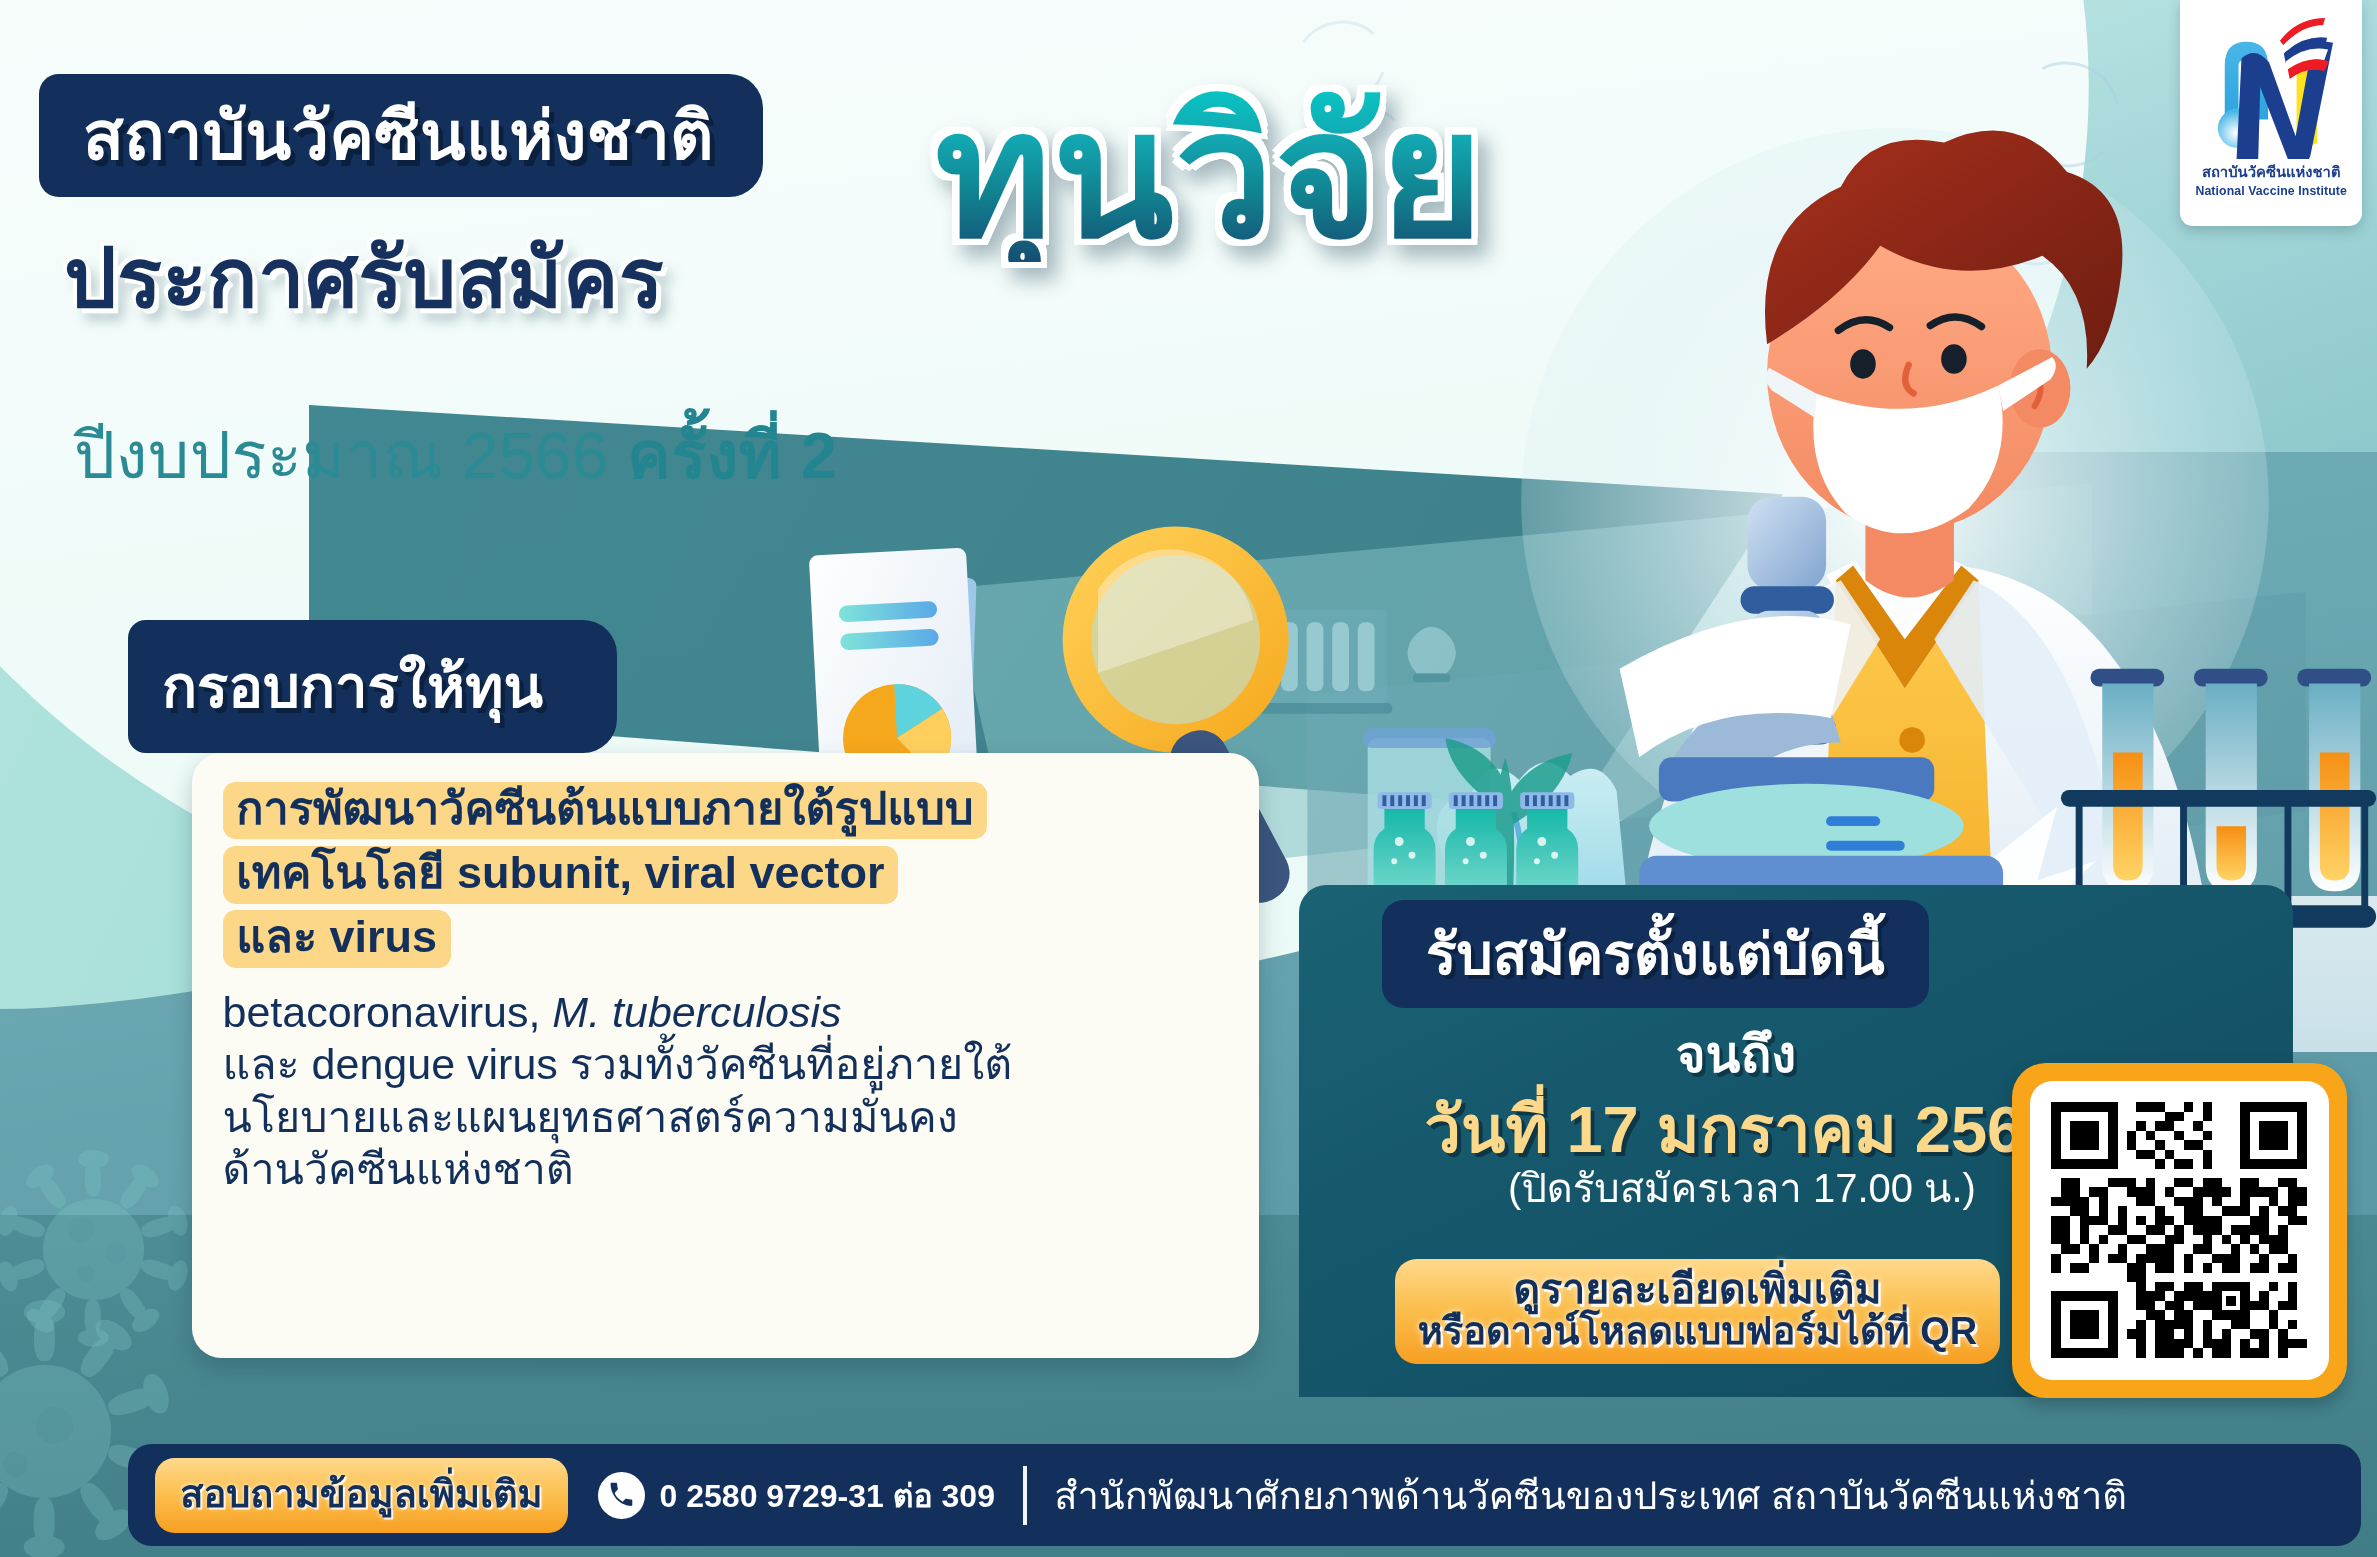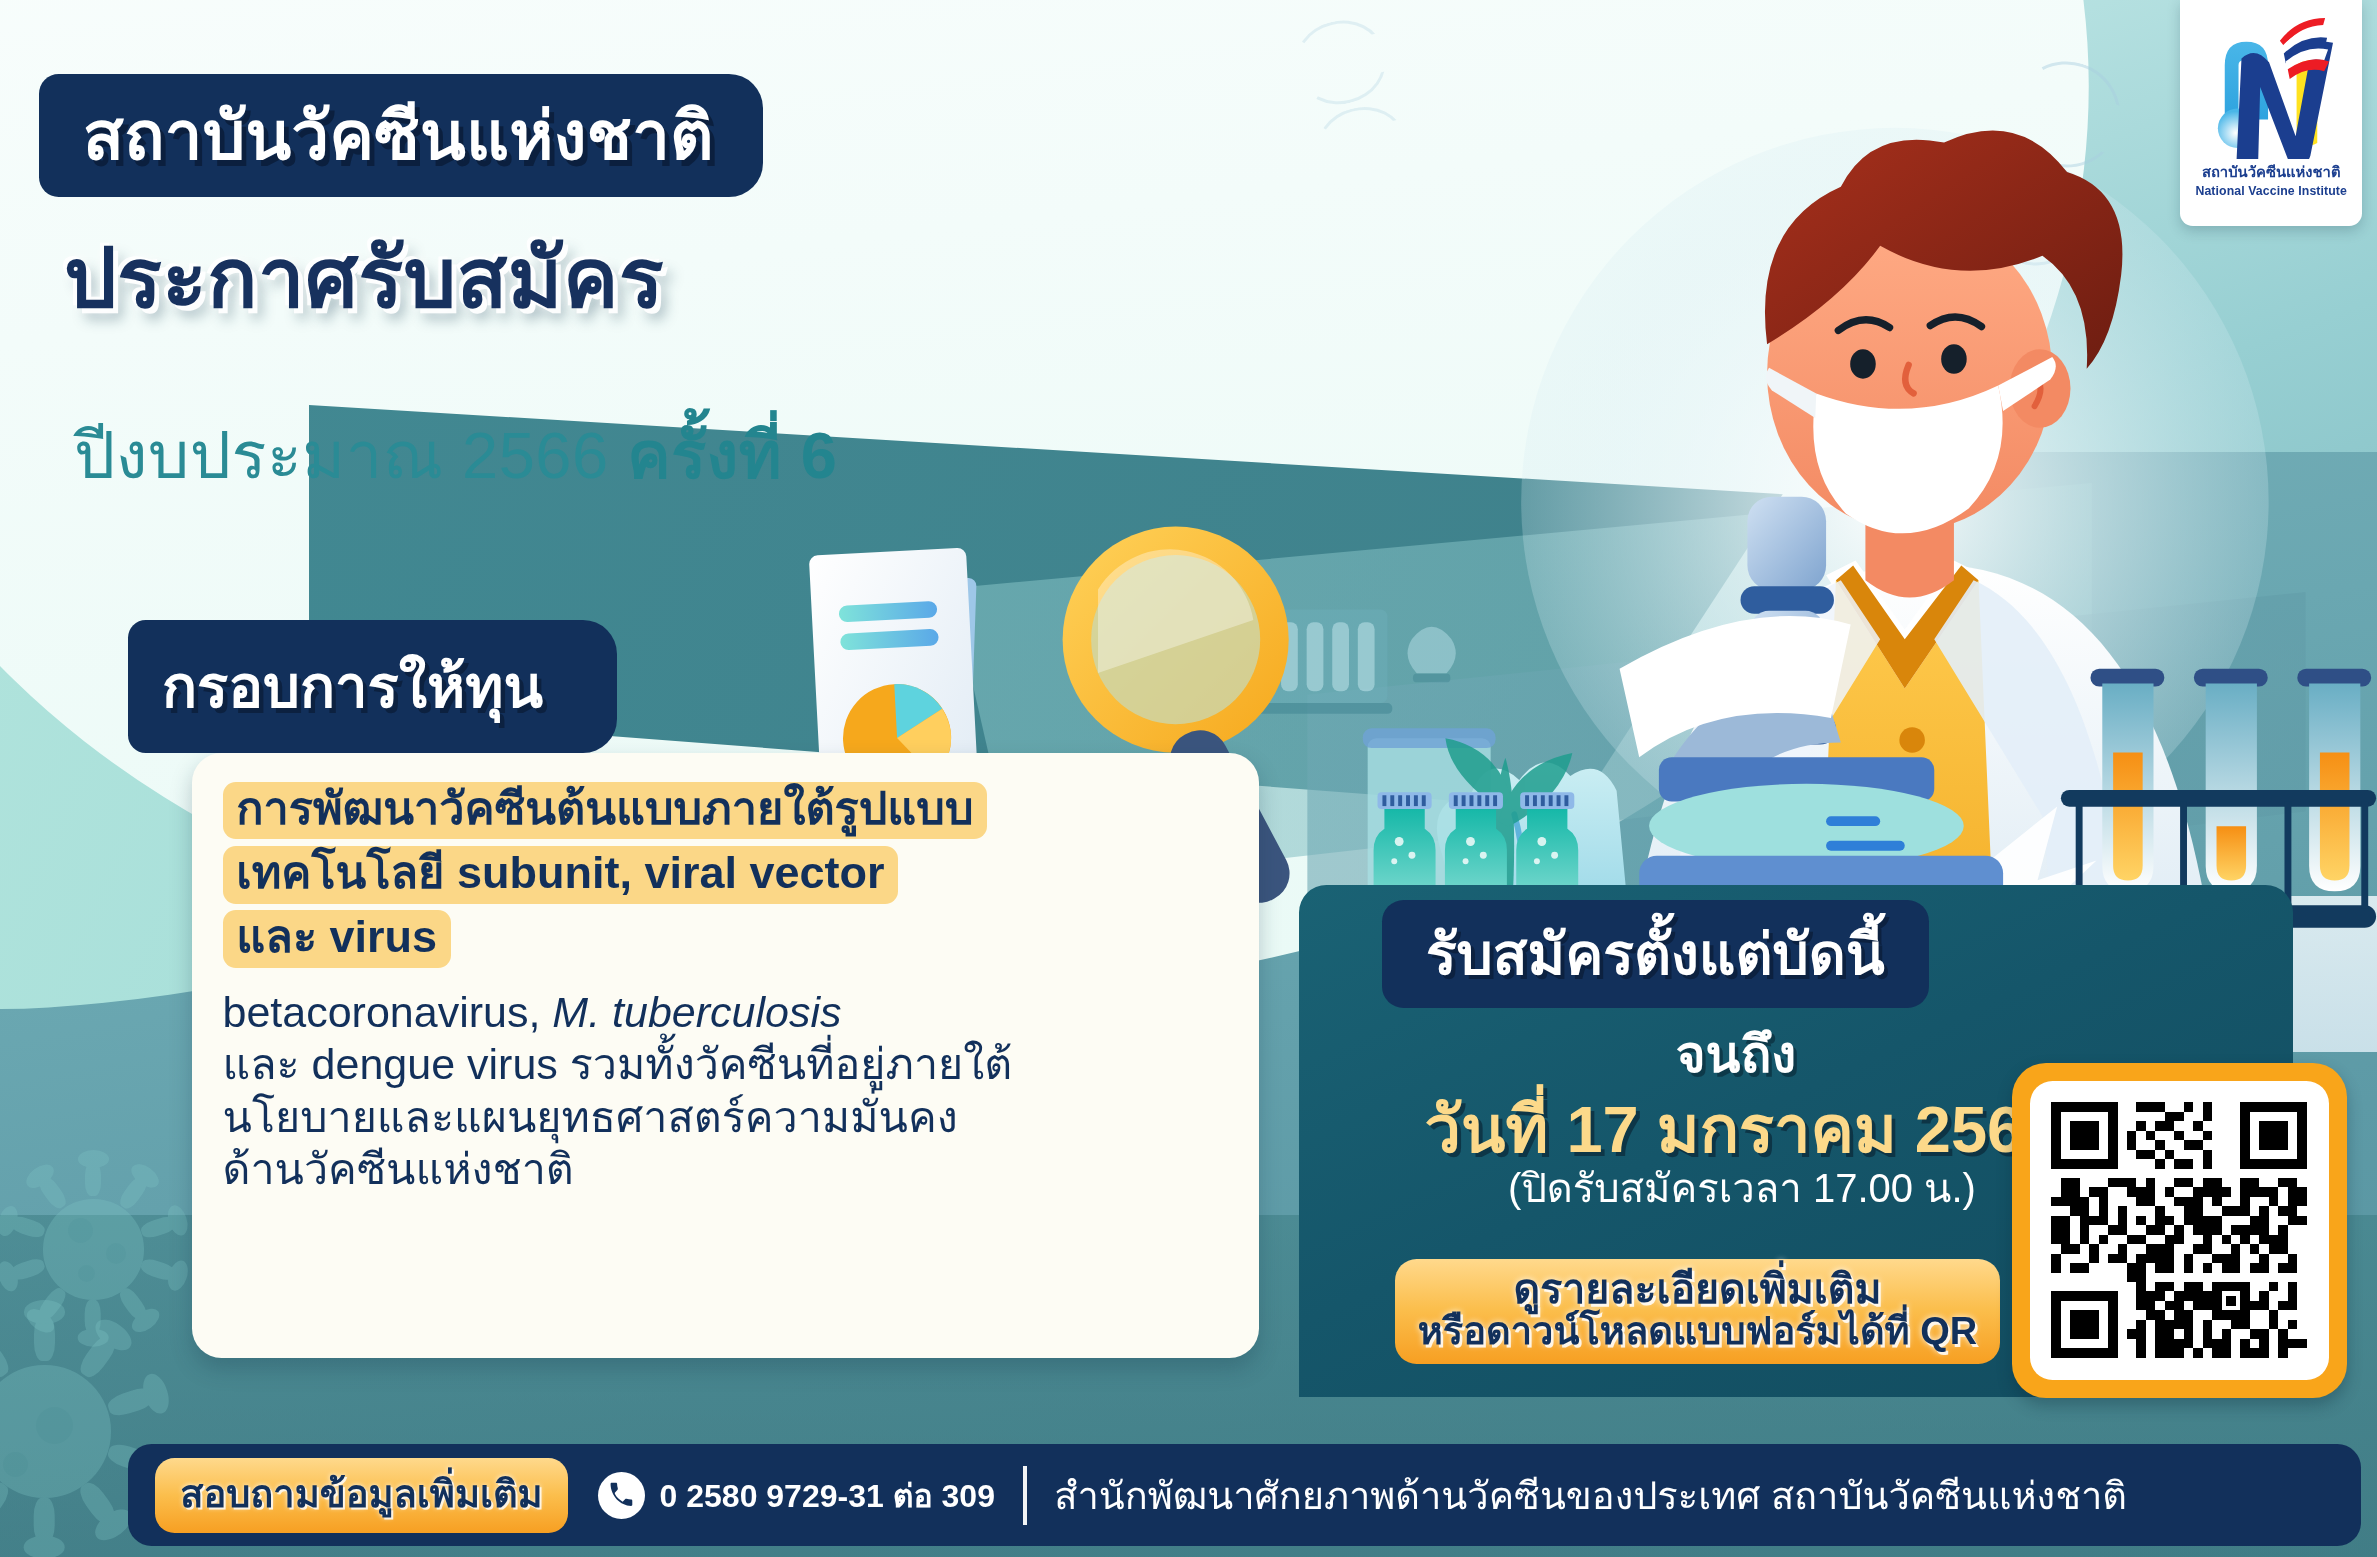--- a/index.html
+++ b/index.html
@@ -561,23 +561,24 @@
       <rect x="630" y="300" width="14" height="216" fill="#123a5e"></rect>
     </svg>
   </div>
 
   <div class="inst-pill">
     <span>สถาบันวัคซีนแห่งชาติ</span>
   </div>
 
   <div class="announce">ประกาศรับสมัคร</div>
 
+  <div class="bigtitle">ทุนวิจัย</div>
 
   <div class="budgetline">
-    <span>ปีงบประมาณ 2566 </span><b>ครั้งที่ 6</b>
+    <span>ปีงบประมาณ 2566 </span><b>ครั้งที่ 2</b>
   </div>
 
   <div class="logo-card">
     <div class="logo-mark">
       <svg viewBox="0 0 250 300">
         <defs>
           <linearGradient id="lbBlue" x1="0" y1="0" x2="0" y2="1">
             <stop offset="0" stop-color="#49b6e8"></stop>
               <stop offset="1" stop-color="#2ea3df"></stop>
           </linearGradient>

